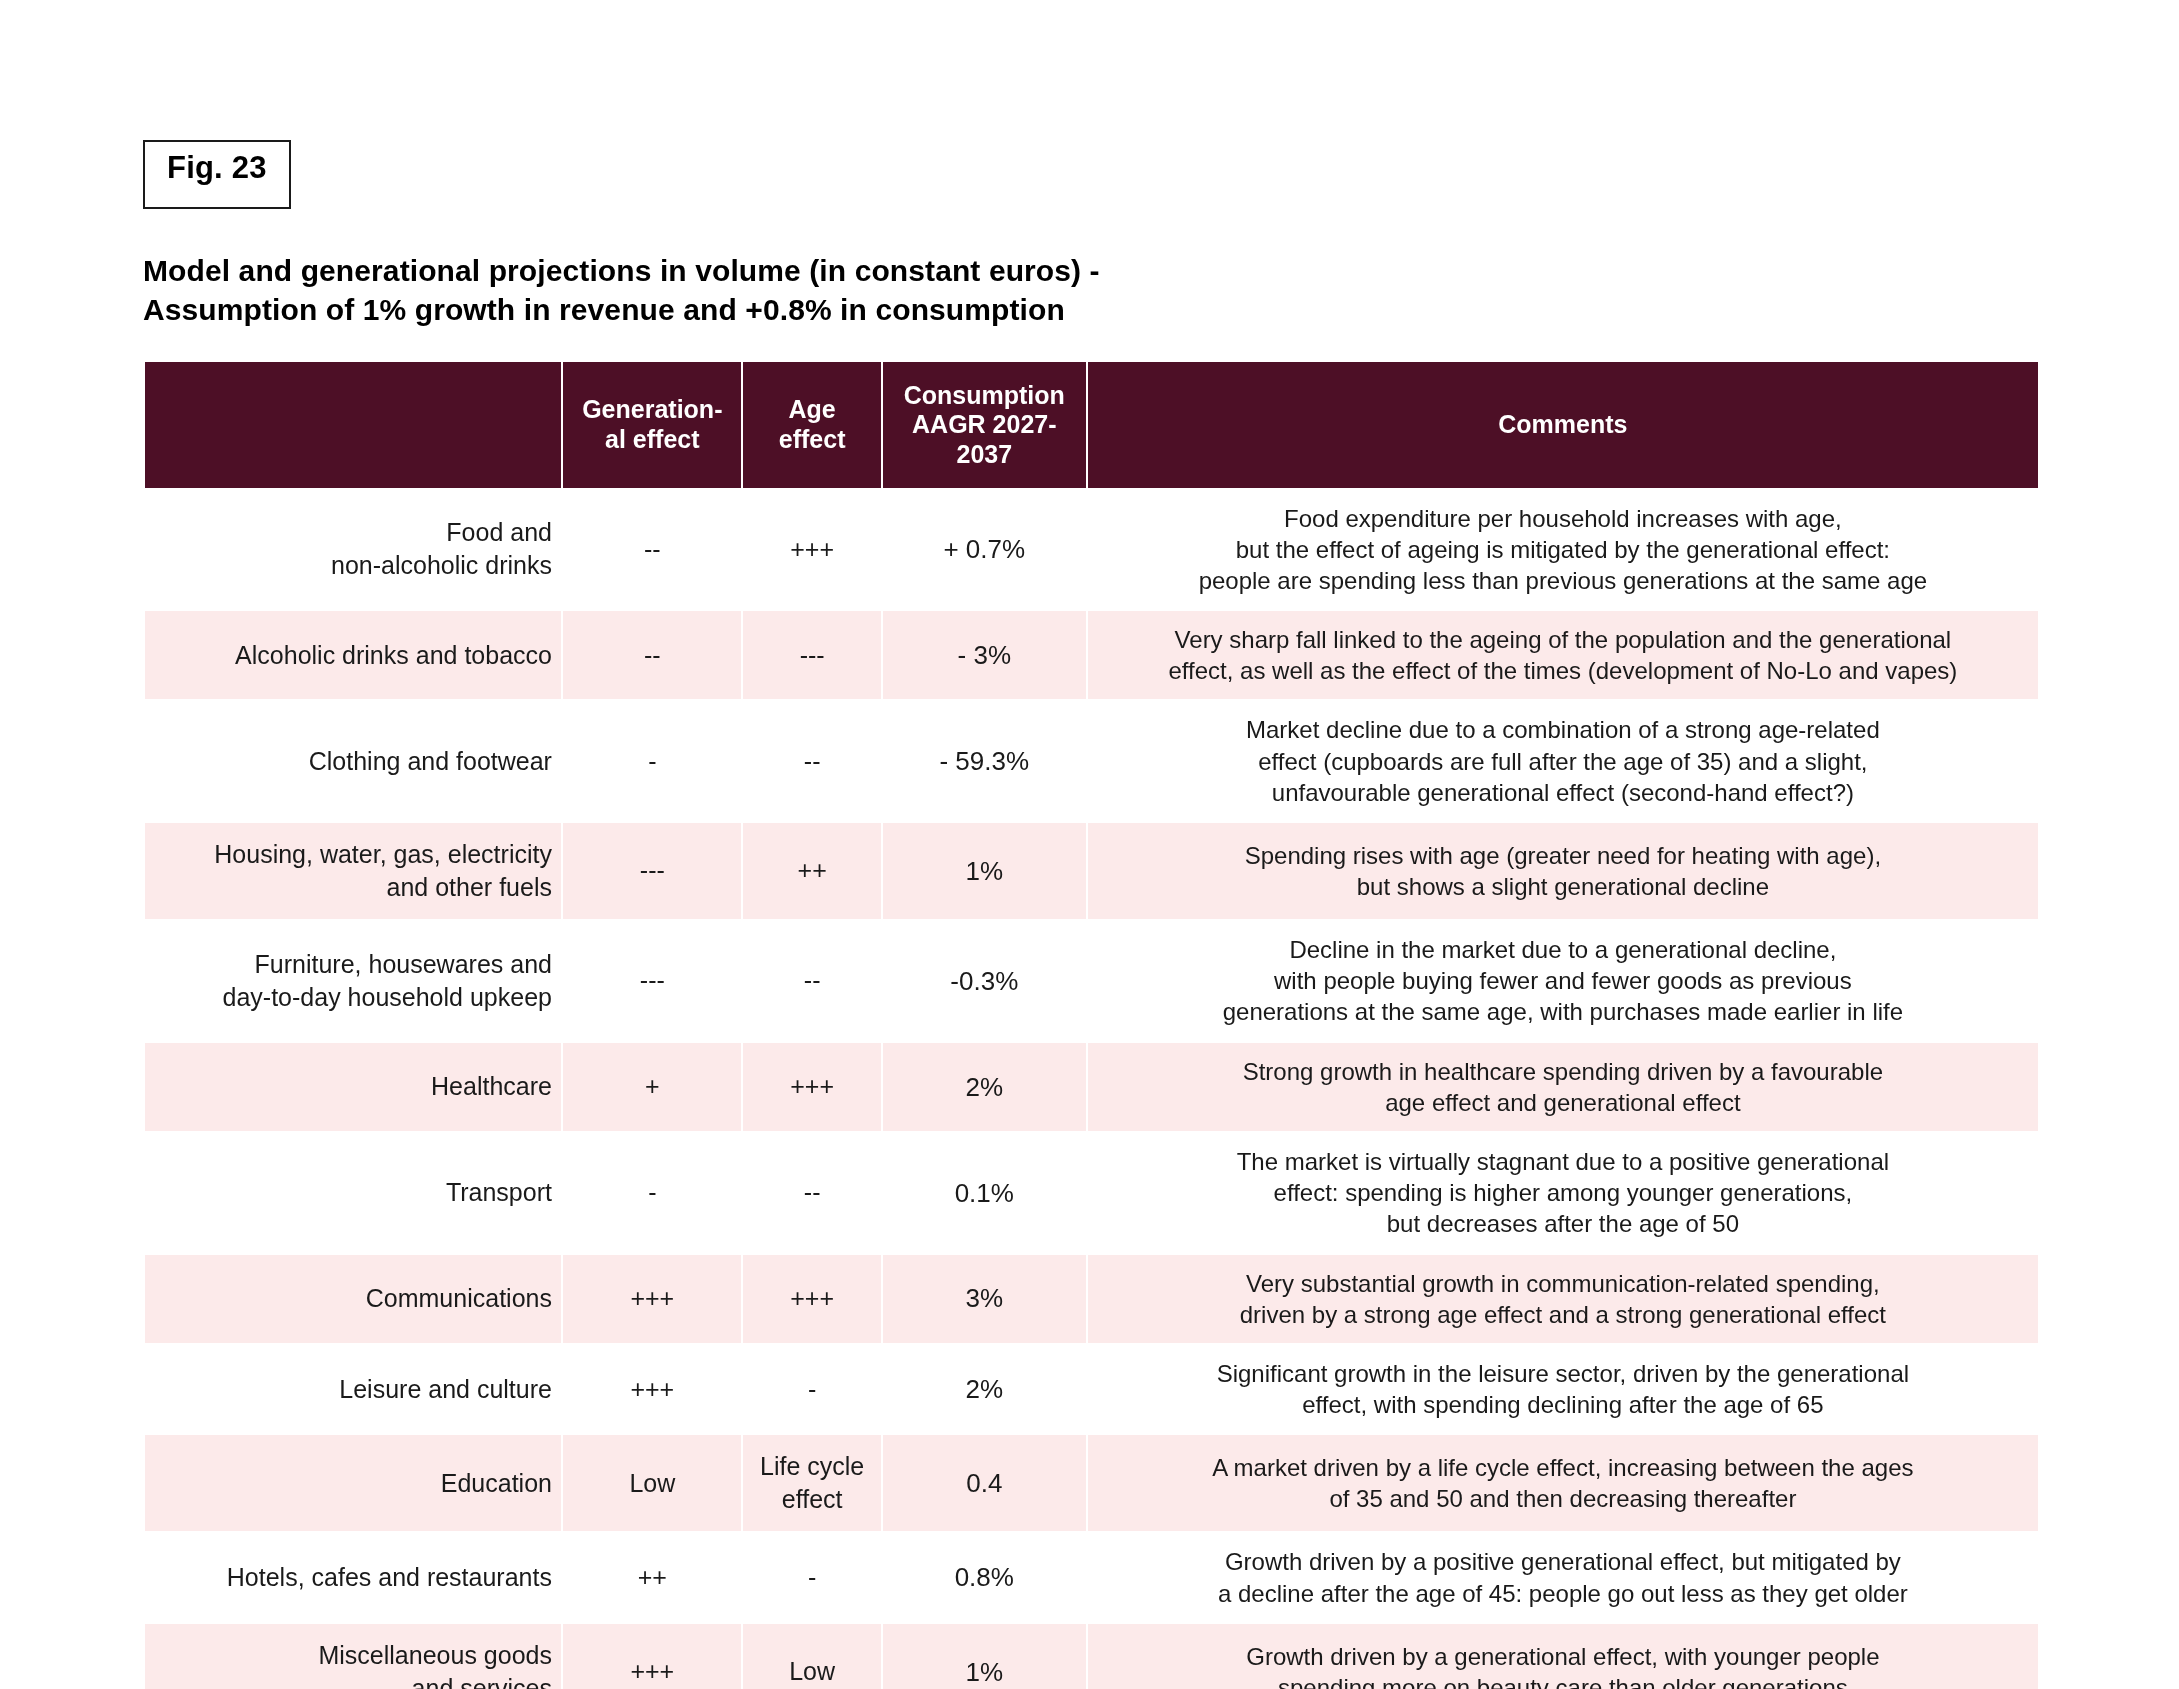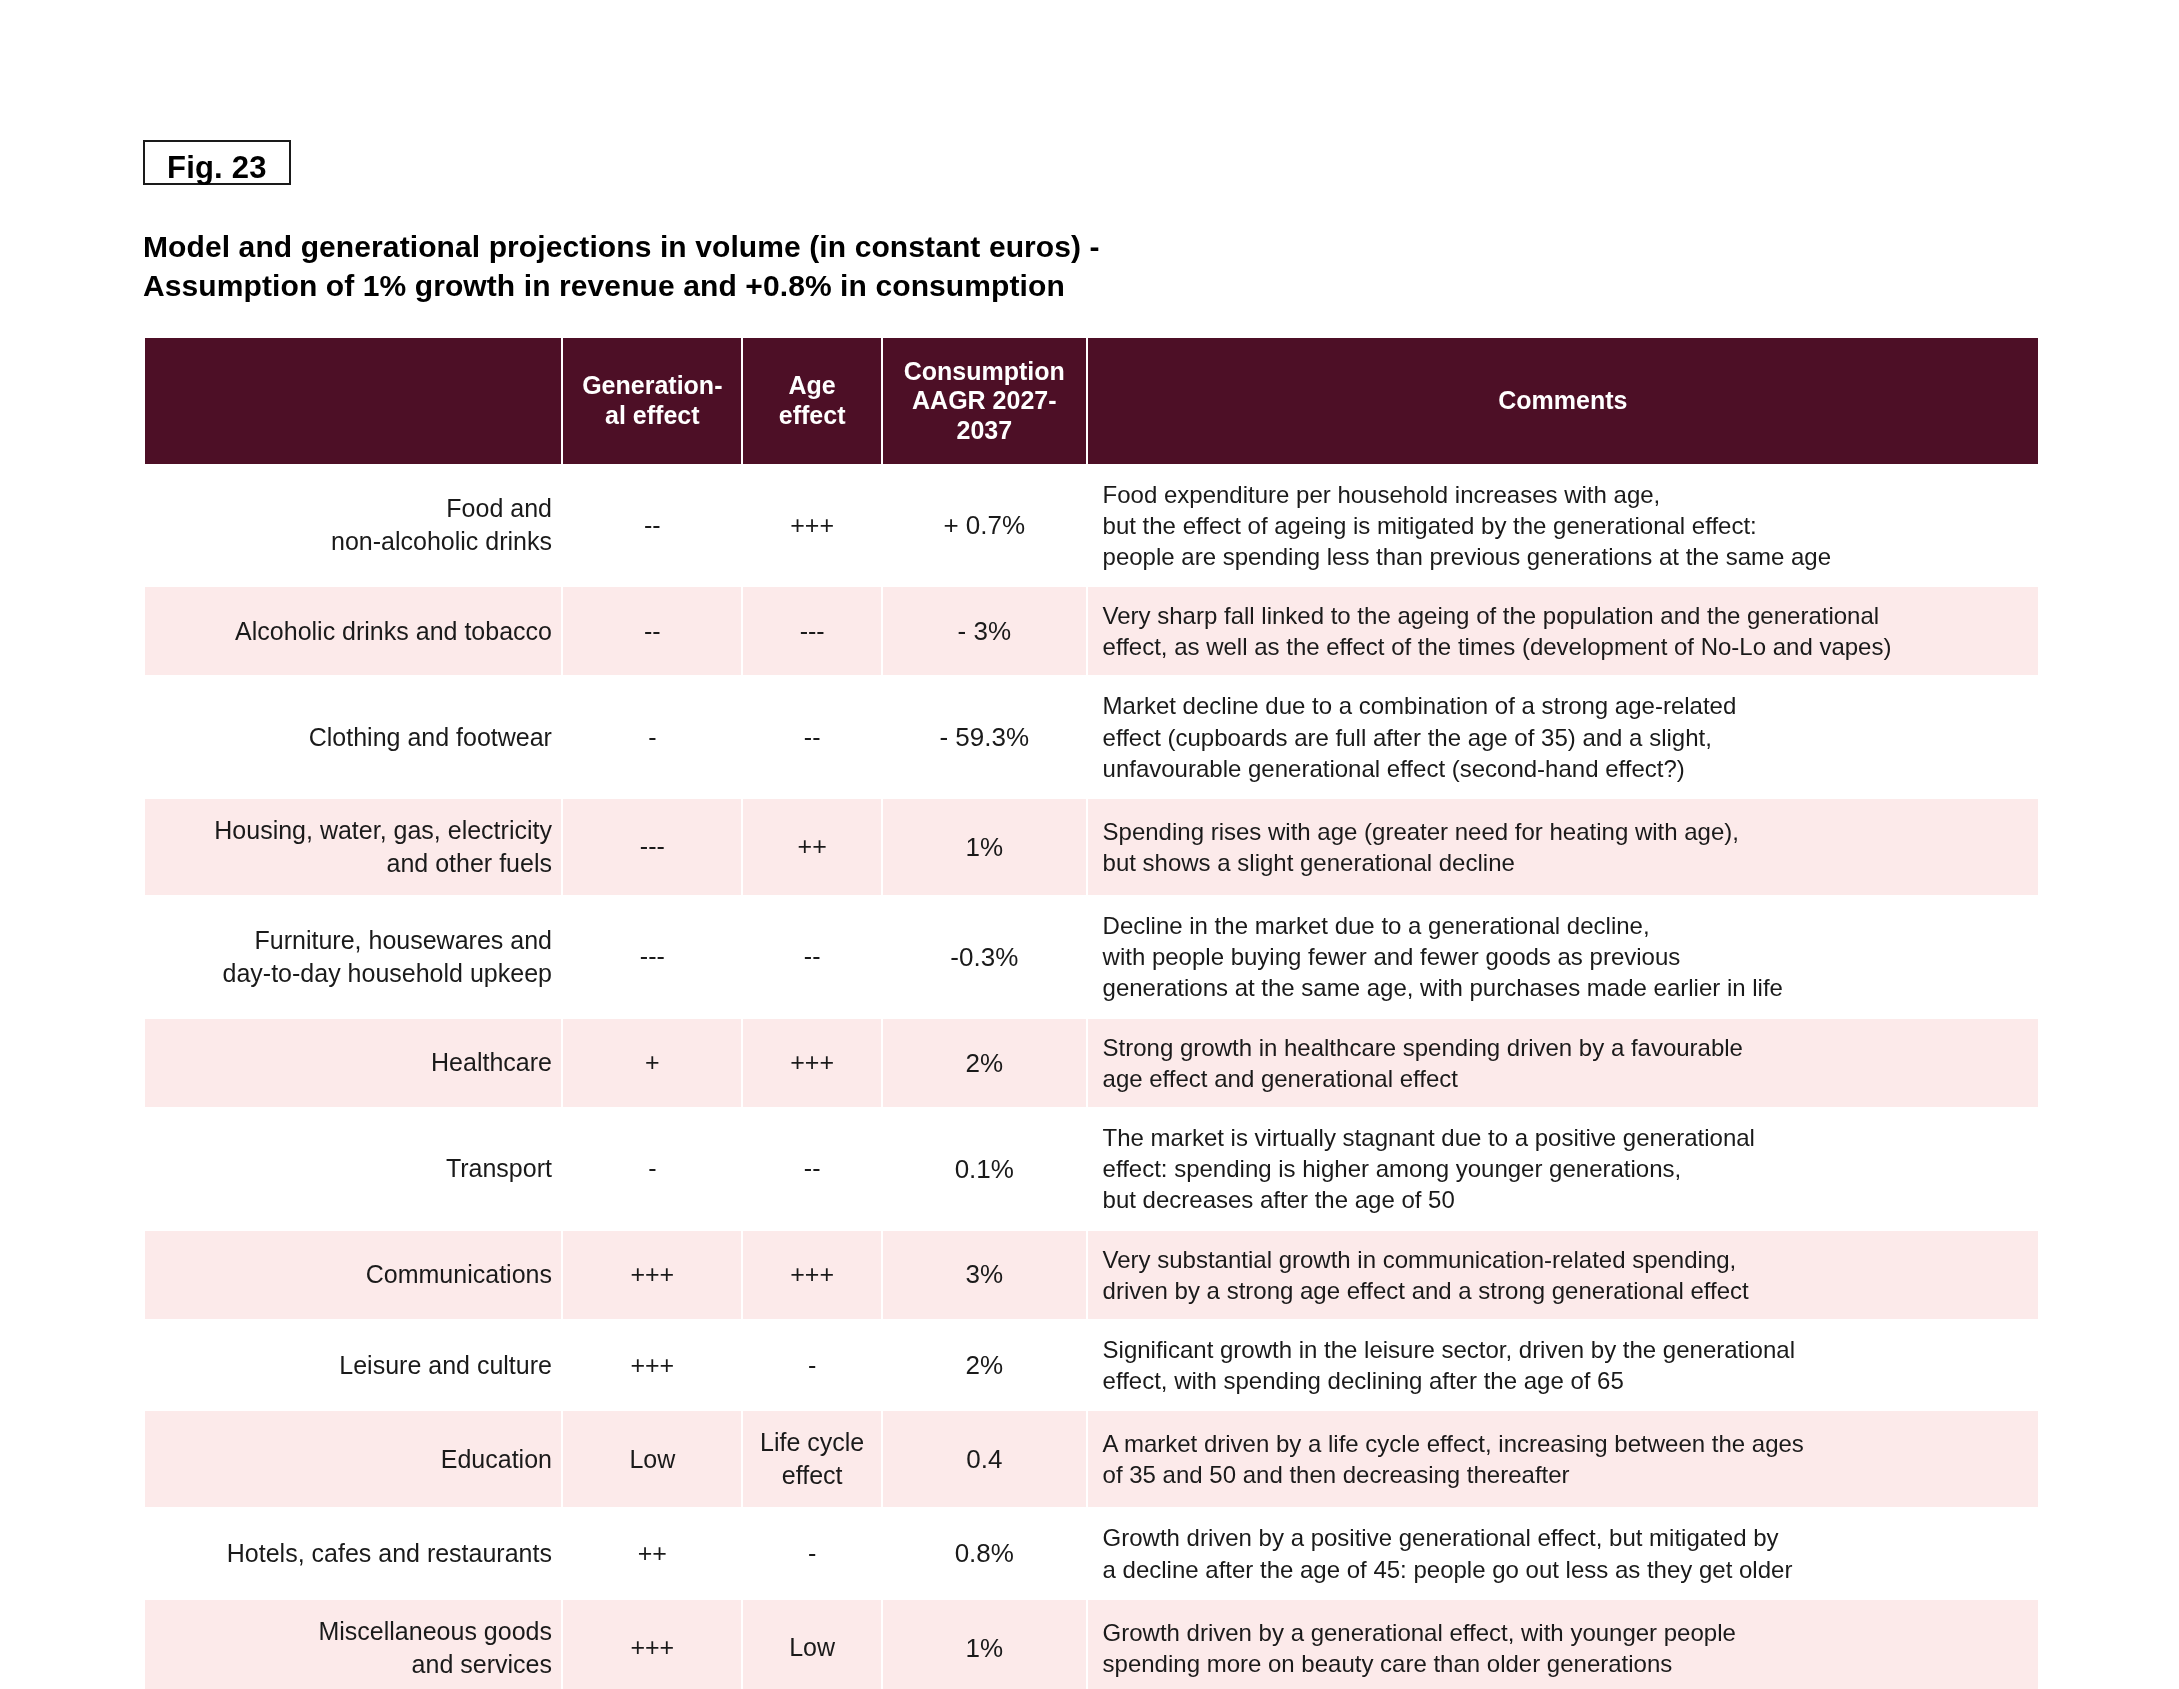--- a/index.html
+++ b/index.html
@@ -17,21 +17,21 @@
   .page {
     position: relative;
     width: 2180px;
     height: 1690px;
     box-sizing: border-box;
     padding: 140px 0 0 143px;
   }
   .fig-badge {
     display: inline-block;
     border: 2.8px solid #1a1a1a;
-    padding: 10px 22px 0 22px;
+    padding: 10px 22px 24px 22px;
     font-size: 31px;
     font-weight: bold;
     line-height: 1;
     letter-spacing: 0.2px;
     color: #000000;
   }
   .fig-title {
     margin-top: 42px;
     font-size: 30px;
     font-weight: bold;
@@ -87,20 +87,21 @@
     text-align: center;
     font-weight: normal;
     font-size: 25px;
   }
   td.aagr {
     text-align: center;
     font-weight: normal;
     font-size: 26px;
   }
   td.comment {
+    text-align: center;
     font-size: 24px;
     line-height: 1.30;
     padding: 13px 14.8px;
   }
 </style>
 </head>
 <body>
 
 <div class="page">
 

